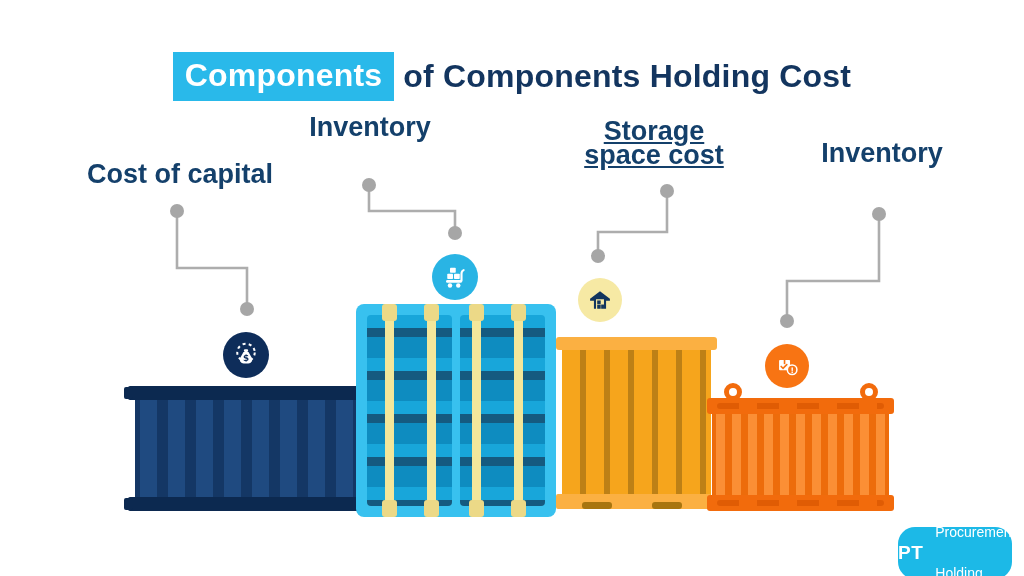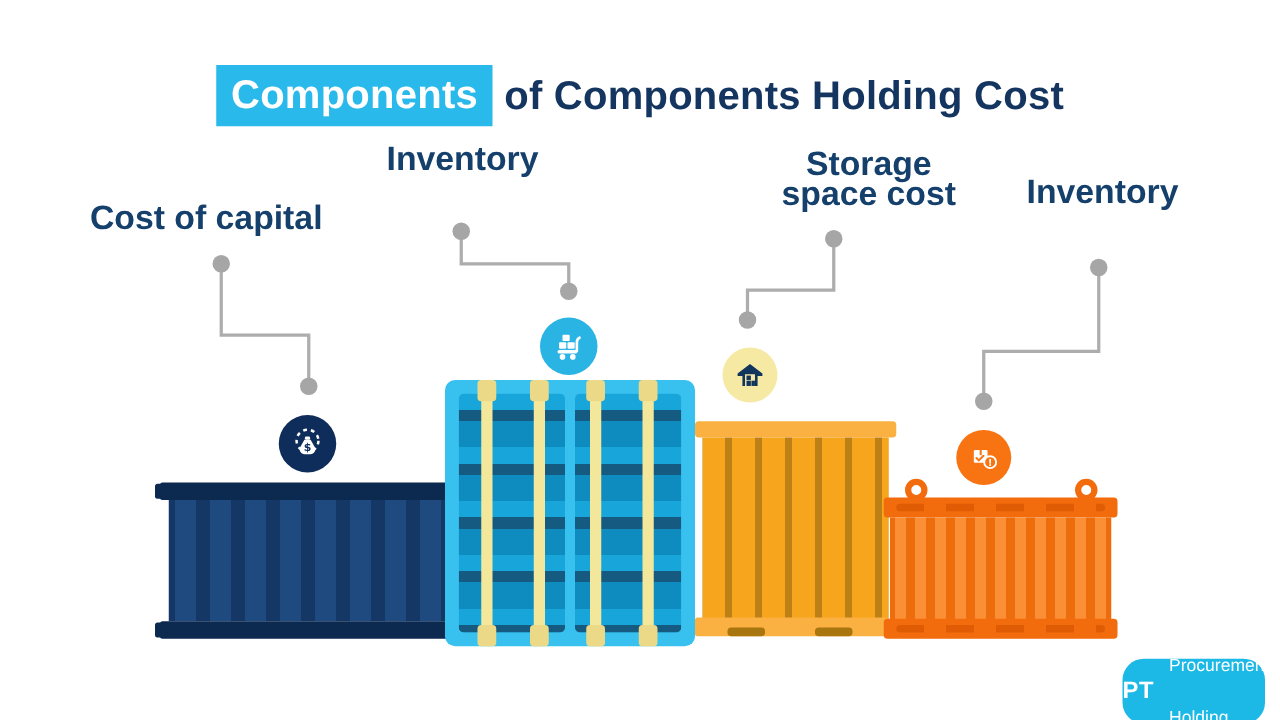--- a/index.html
+++ b/index.html
@@ -98,27 +98,27 @@
 </head>
 <body>
 
 <div class="canvas">
 
   <div class="title">
     <span class="hl">Components</span>
     <span class="rest">of Components Holding Cost</span>
   </div>
 
-  <div class="label" style="left:45px; top:162px;">
+  <div class="label" style="left:60px; top:162px;">
     <span class="ln">Cost of capital</span>
   </div>
   <div class="label" style="left:250px; top:115px;">
     <span class="ln">Inventory</span>
   </div>
-  <div class="label" style="left:575px; top:119px;">
+  <div class="label" style="left:534px; top:119px;text-decoration:underline;">
     <span class="ln">Storage</span>
     <span class="ln">space cost</span>
   </div>
   <div class="label" style="left:762px; top:141px;">
     <span class="ln">Inventory</span>
   </div>
 
   <svg class="connectors" width="1024" height="576" viewBox="0 0 1024 576">
     <g stroke="#adadad" stroke-width="2.6" fill="none">
       <path d="M177 211 V268 H247 V309"></path>

